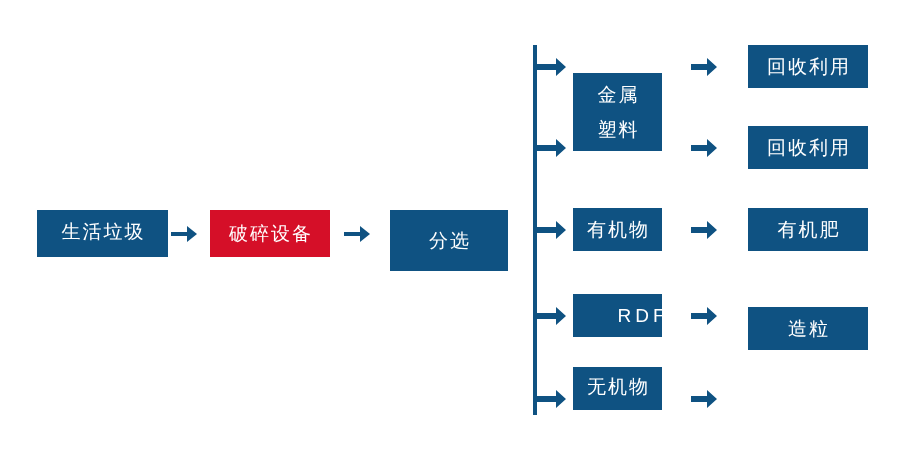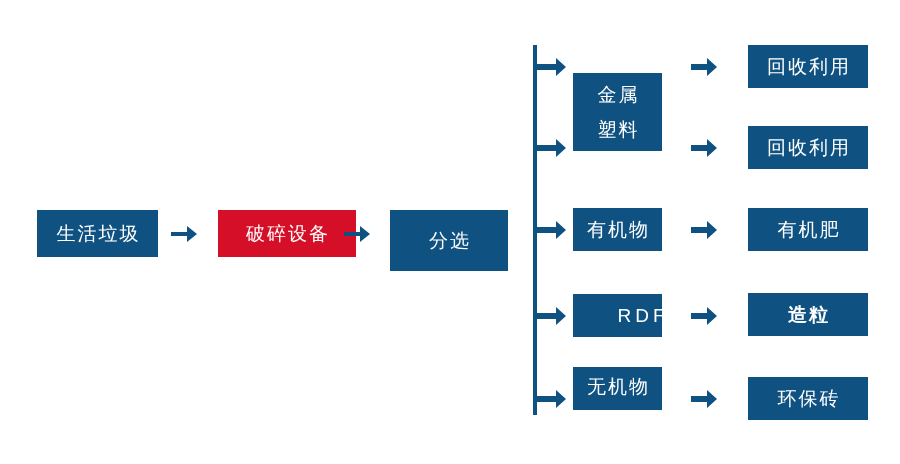--- a/index.html
+++ b/index.html
@@ -37,38 +37,38 @@
   }
   .node.accent {
     background: #d50f28;
   }
   .node.latin {
     font-size: 19px;
     letter-spacing: 4px;
     text-indent: 4px;
   }
   
-  .n-waste   { left: 37px;  top: 210px; width: 121px; height: 47px; }
-  .n-crusher { left: 218px; top: 210px; width: 138px; height: 47px; }
+  .n-waste   { left: 37px;  top: 210px; width: 131px; height: 47px; font-family: Liberation Mono, monospace; }
+  .n-crusher { left: 210px; top: 210px; width: 120px; height: 47px; }
   .n-sorting { left: 390px; top: 210px; width: 118px; height: 61px; }
 
   
   .mid { left: 573px; width: 89px; height: 43px; }
   .mid.r1 { top: 45px; margin-top: 28px;  }
   .mid.r2 { top: 108px; text-align: right; }
   .mid.r3 { top: 208px; text-align: right; }
   .mid.r4 { top: 294px; padding-left: 47px; }
   .mid.r5 { top: 367px; font-family: Liberation Mono, monospace; }
 
   
   .right { left: 748px; width: 120px; height: 43px; }
   .right.r1 { top: 45px;  }
   .right.r2 { top: 126px; }
   .right.r3 { top: 208px; }
-  .right.r4 { top: 293px; font-weight: bold; }
+  .right.r4 { top: 307px; }
   .right.r5 { top: 377px; }
 
   
   .arrow {
     position: absolute;
     display: block;
     color: #0f5282;
   }
   .arrow svg { display: block; }
 
@@ -181,15 +181,14 @@
     <svg viewBox="0 0 34 22" width="34" height="22" aria-hidden="true">
       <path d="M0 8 L23 8 L23 2 L33 11 L23 20 L23 14 L0 14 Z" fill="#0f5282"></path>
     </svg>
   </span>
   <div class="node mid r5">无机物</div>
   <span class="arrow branch-out a-out-5">
     <svg viewBox="0 0 28 22" width="28" height="22" aria-hidden="true">
       <path d="M1 8 L17 8 L17 2 L27 11 L17 20 L17 14 L1 14 Z" fill="#0f5282"></path>
     </svg>
   </span>
-  <div class="node right r5">环保砖</div>
 
 </div>
 
 </body></html>

